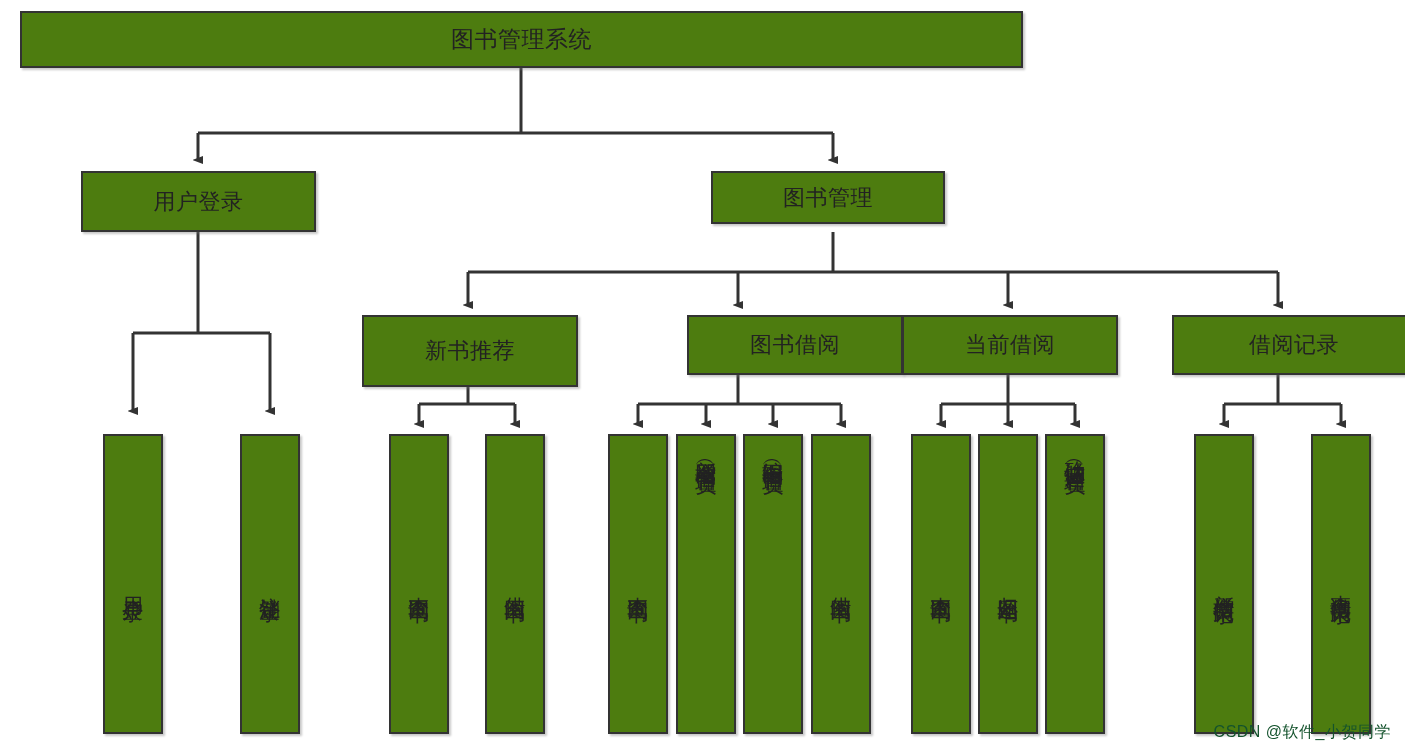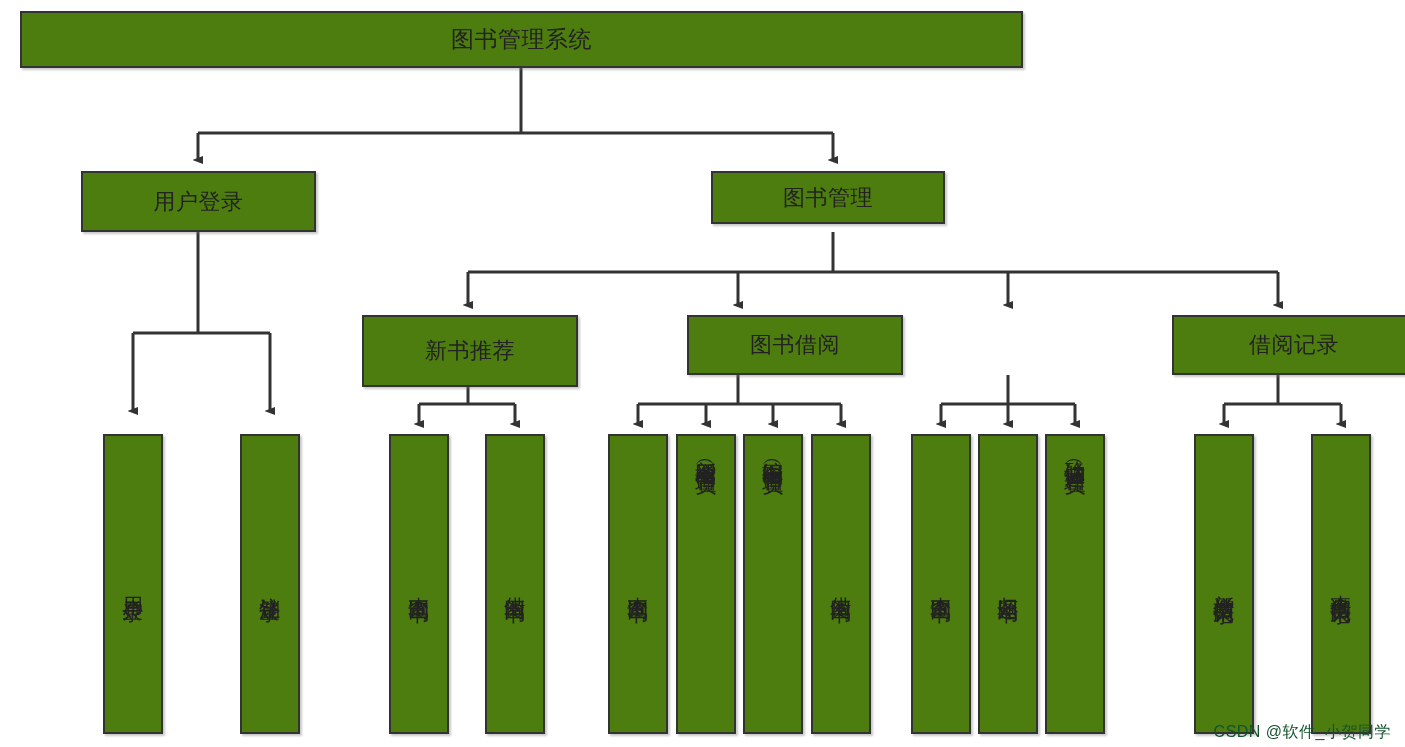--- a/index.html
+++ b/index.html
@@ -150,20 +150,23 @@
   </div>
 
   <div class="node horiz" style="left:362px; top:315px; width:216px; height:72px;align-items:center;">
     <span class="label">新书推荐</span>
   </div>
 
   <div class="node horiz" style="left:660px; top:315px; width:216px; height:60px;margin-left:27px;">
     <span class="label">图书借阅</span>
   </div>
 
+  <div class="node horiz" style="left:902px; top:315px; width:216px; height:60px;">
+    <span class="label">当前借阅</span>
+  </div>
 
   <div class="node horiz" style="left:1172px; top:315px; width:244px; height:60px;">
     <span class="label">借阅记录</span>
   </div>
 
   <div class="node vert short" style="left:103px; top:434px; width:60px; height:300px;">
     <span class="label">用户登录</span>
   </div>
 
   <div class="node vert short" style="left:240px; top:434px; width:60px; height:300px;">

